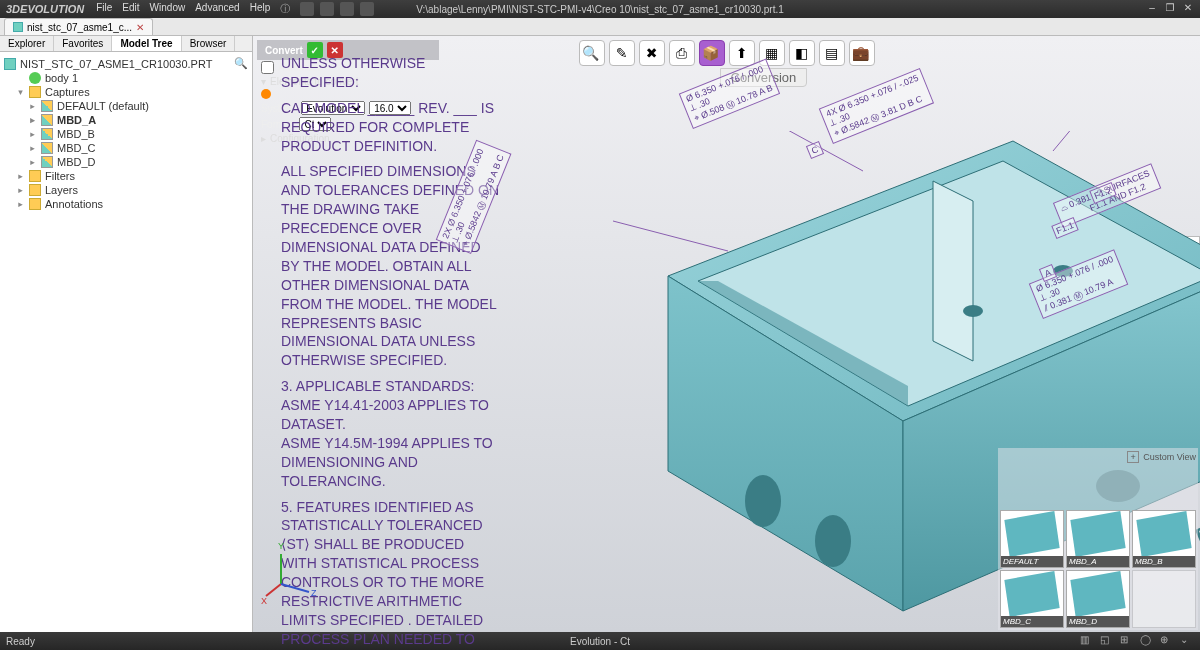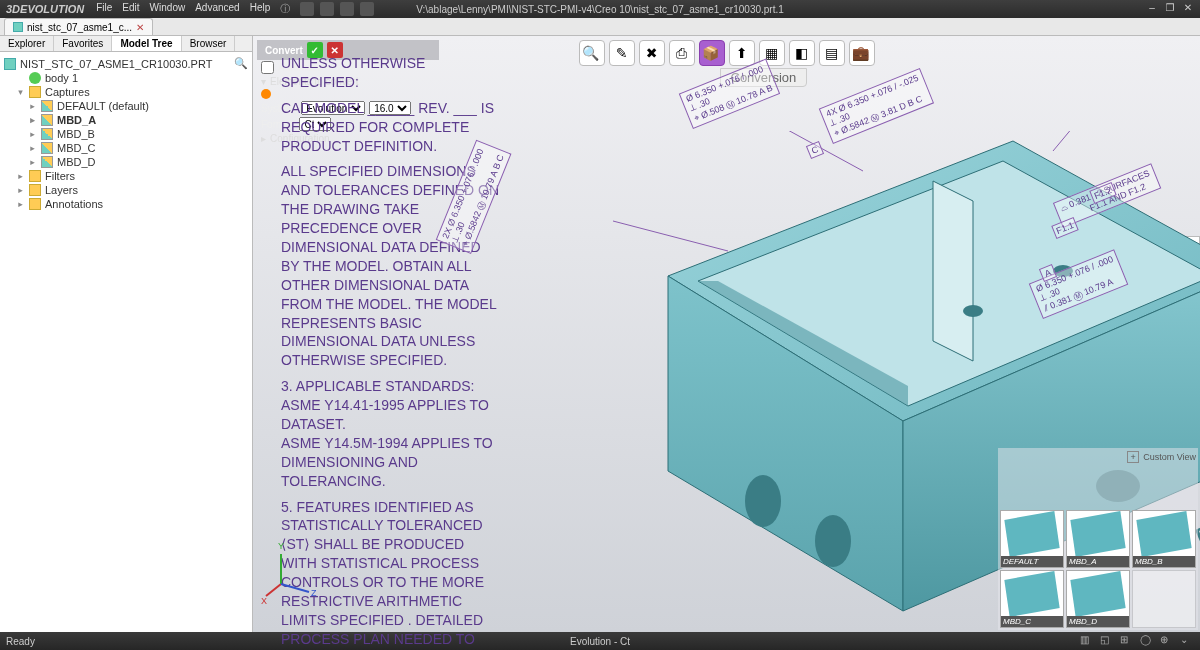--- a/index.html
+++ b/index.html
@@ -198,21 +198,21 @@
         <select><option>Ct</option></select>
       </div>
       <div class="line" style="color:#ddd;">▸ <span>Configuration</span></div>
     </div>
 
     <ul class="notes">
       <li>UNLESS OTHERWISE SPECIFIED:</li>
       <li>CAD MODEL ______ REV. ___ IS REQUIRED FOR COMPLETE PRODUCT DEFINITION.</li>
       <li style="white-space:pre-line">ALL SPECIFIED DIMENSIONS AND TOLERANCES DEFINED ON THE DRAWING TAKE PRECEDENCE OVER DIMENSIONAL DATA DEFINED BY THE MODEL. OBTAIN ALL OTHER DIMENSIONAL DATA FROM THE MODEL. THE MODEL REPRESENTS BASIC DIMENSIONAL DATA UNLESS OTHERWISE SPECIFIED.</li>
       <li style="white-space:pre-line">3.  APPLICABLE STANDARDS:
-ASME Y14.41-1995 APPLIES TO DATASET.
+ASME Y14.41-2003 APPLIES TO DATASET.
 ASME Y14.5M-1994 APPLIES TO DIMENSIONING AND TOLERANCING.</li>
       <li>5.  FEATURES IDENTIFIED AS STATISTICALLY TOLERANCED ⟨ST⟩ SHALL BE PRODUCED WITH STATISTICAL PROCESS CONTROLS OR TO THE MORE RESTRICTIVE ARITHMETIC LIMITS SPECIFIED . DETAILED PROCESS PLAN NEEDED TO COMPLETELY DEFINE STATISTICAL PARAMETERS AND REQUIREMENTS.</li>
       <li>6.  UNITS: INCHES</li>
     </ul>
 
     <div class="top-tools">
       <div class="btn">🔍</div>
       <div class="btn">✎</div>
       <div class="btn">✖</div>
       <div class="btn">⎙</div>

